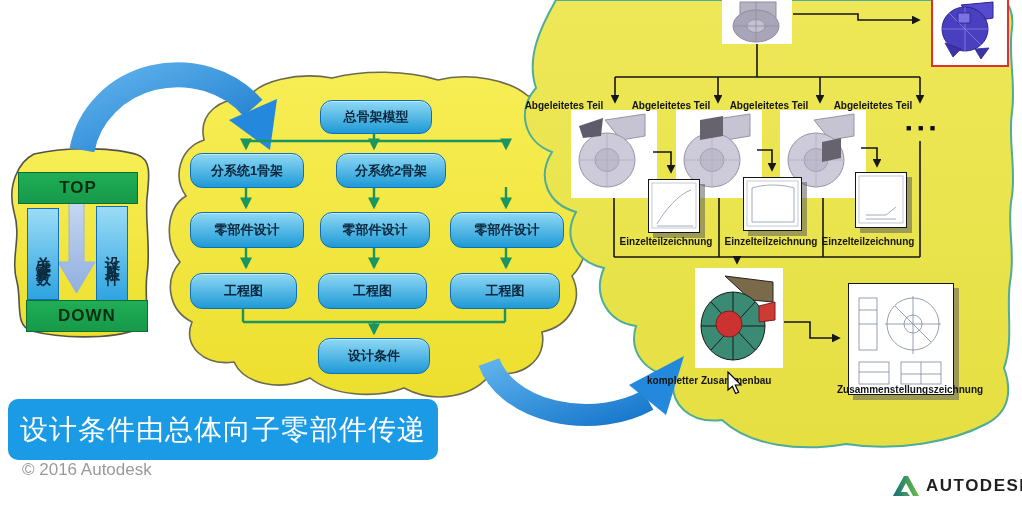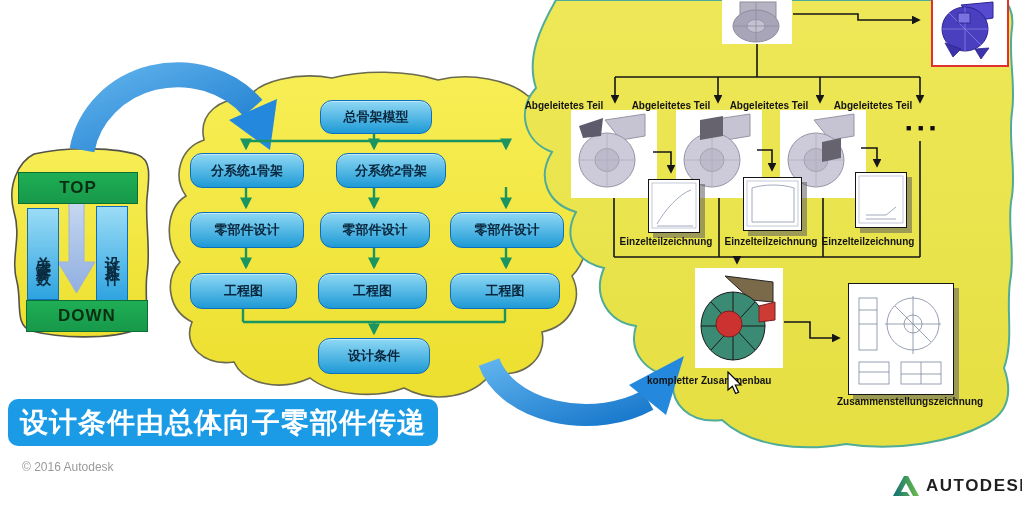--- a/index.html
+++ b/index.html
@@ -17,24 +17,24 @@
   .vbox{position:absolute;z-index:4;display:flex;align-items:center;justify-content:center;
         background:linear-gradient(180deg,#9bdcf6,#2da3e0);border:1px solid var(--boxBlueBorder,#0F6FBC);
         color:#0a2b3f;font-weight:700;font-size:15px;writing-mode:vertical-rl;text-orientation:upright;
         letter-spacing:5px;}
   .delabel{position:absolute;z-index:4;font-size:10px;color:#141414;text-align:center;white-space:nowrap;font-weight:bold;}
   .whitebox{position:absolute;background:#ffffff;z-index:2;overflow:hidden;}
   .redbox{border:2px solid var(--redAccent,#E03030);}
   .drawbox{position:absolute;background:#ffffff;border:1.5px solid #151515;z-index:4;
         box-shadow:5px 5px 0 rgba(95,95,95,.55);overflow:hidden;}
   .dots{position:absolute;z-index:4;font-size:9px;letter-spacing:2px;color:#0a0a0a;font-weight:700;}
-  .banner{position:absolute;left:8px;top:399px;width:430px;height:47px;z-index:6;
+  .banner{position:absolute;left:8px;top:399px;width:430px;height:61px;z-index:6;
         background:var(--bannerBlue,#1B9BE6);border-radius:10px;display:flex;align-items:center;
-        justify-content:center;color:#ffffff;font-weight:700;font-size:28px;letter-spacing:1px;}
-  .copyright{position:absolute;left:22px;top:460px;z-index:6;font-size:12px;color:#9a9a9a;}
+        justify-content:center;color:#ffffff;font-weight:400;font-size:28px;letter-spacing:1px;}
+  .copyright{position:absolute;left:22px;top:460px;z-index:6;font-size:17px;color:#9a9a9a;}
   .logo{position:absolute;left:893px;top:476px;z-index:6;display:flex;align-items:center;gap:7px;}
   .logo-text{font-size:17px;font-weight:700;color:var(--logoDark,#1F1F1F);letter-spacing:1.5px;}
   .cursor{position:absolute;left:726px;top:371px;z-index:8;}
 </style>
 </head>
 <body>
 
 <div class="slide">
 
   <svg class="layer" width="1022" height="506" style="z-index:1">
@@ -238,21 +238,21 @@
         <path d="M10,26 H28 M10,40 H28"></path>
       <circle cx="64" cy="40" r="26"></circle>
         <circle cx="64" cy="40" r="9"></circle>
       <path d="M64,12 V70 M36,40 H92 M46,22 L82,58"></path>
       <rect x="10" y="78" width="30" height="22"></rect>
         <path d="M10,88 H40"></path>
       <rect x="52" y="78" width="40" height="22"></rect>
         <path d="M52,90 H92 M72,78 V100"></path>
     </svg>
   </div>
-  <div class="delabel" style="left:837px;top:396px;width:140px">Zusammenstellungszeichnung</div>
+  <div class="delabel" style="left:837px;top:384px;width:140px">Zusammenstellungszeichnung</div>
 
   <svg class="cursor" width="18" height="24">
     <path d="M2,1 L2,19 L6.4,15.2 L9.6,22.5 L12.6,21.2 L9.3,14 L15,14 Z" fill="#ffffff" stroke="#000000" stroke-width="1.2"></path>
   </svg>
 
   <div class="banner">设计条件由总体向子零部件传递</div>
 
   <div class="copyright">© 2016 Autodesk</div>
   <div class="logo">
     <svg width="26" height="20" viewBox="0 0 26 20">

